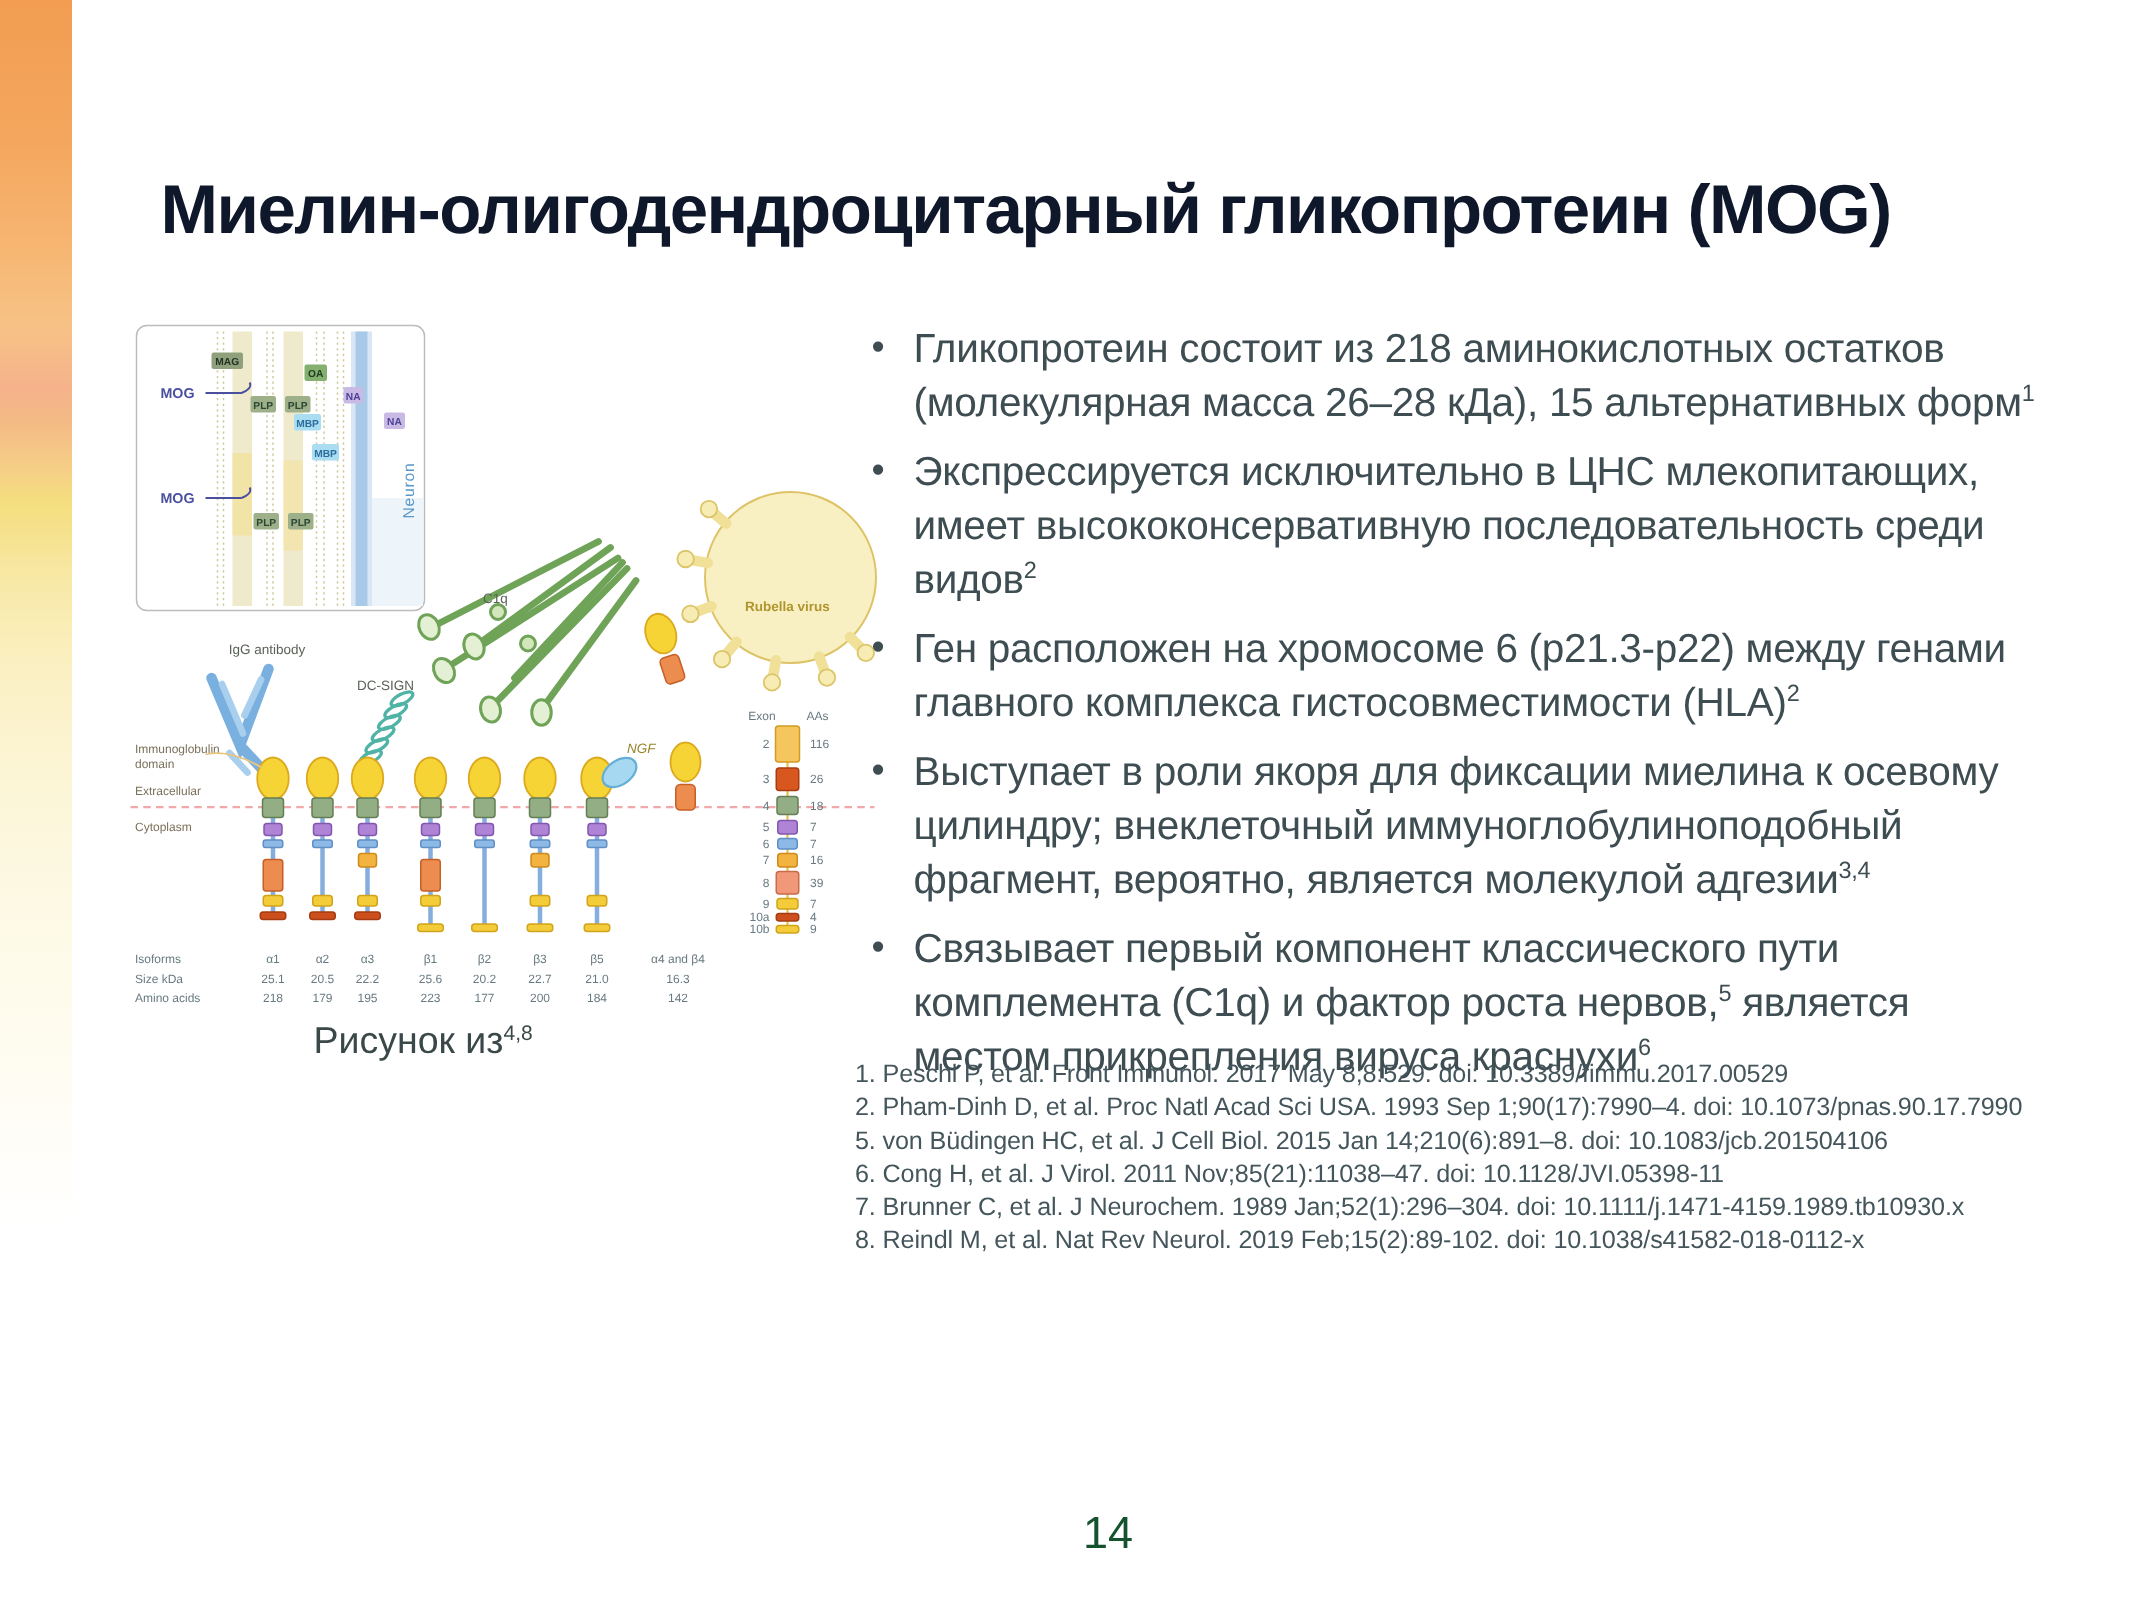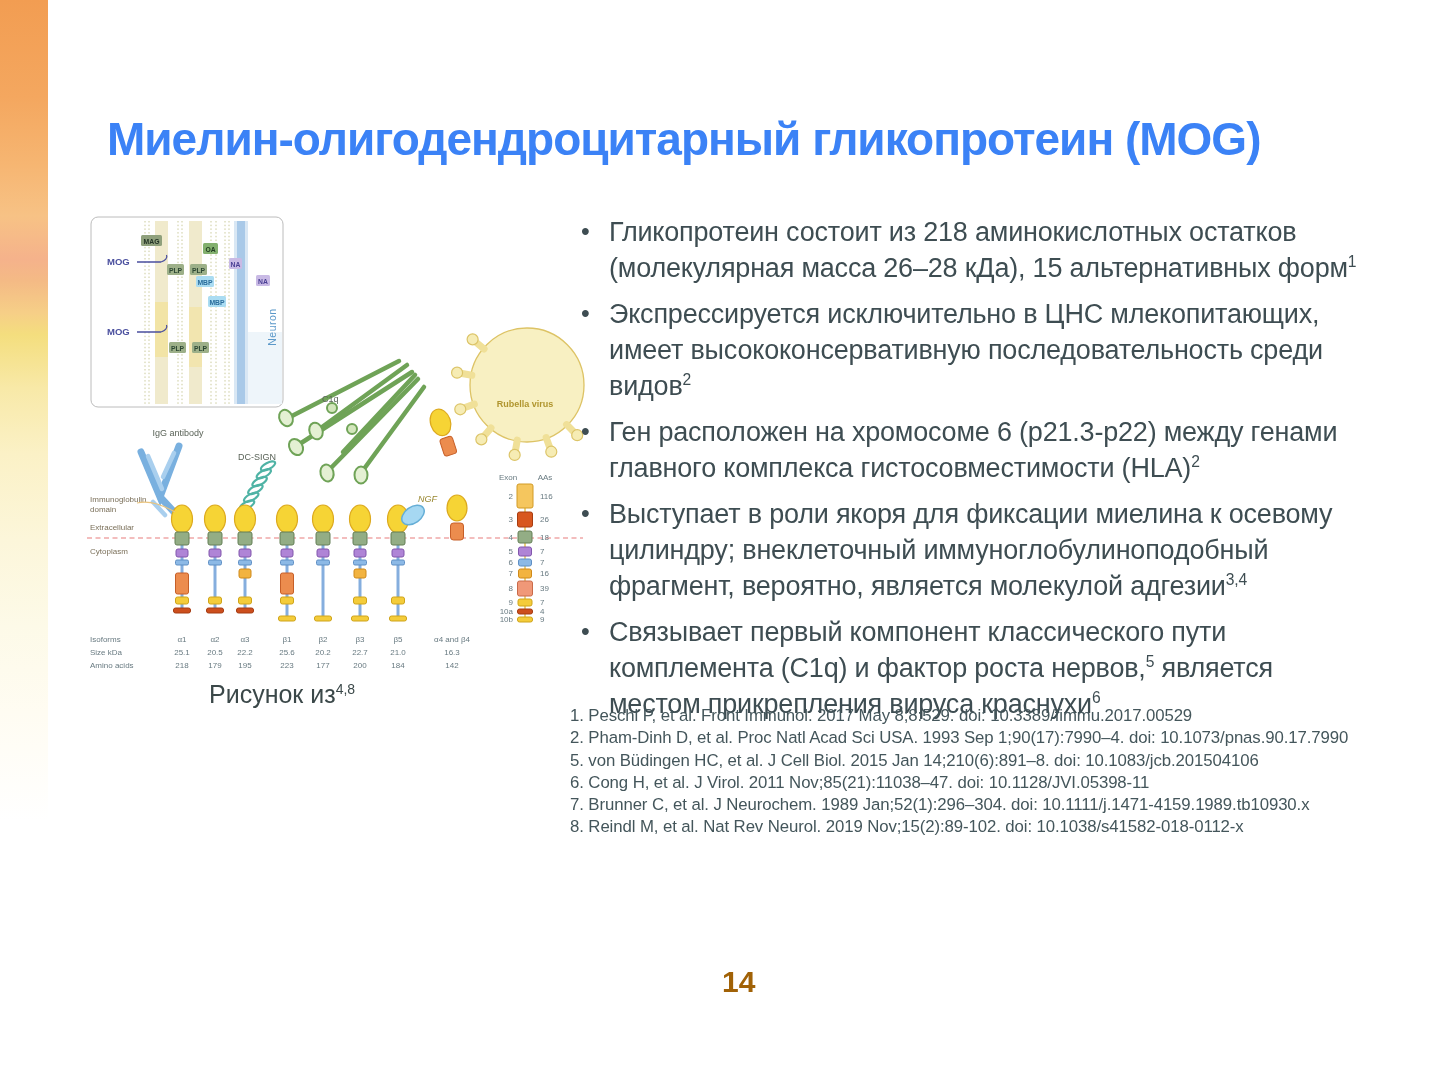--- a/index.html
+++ b/index.html
@@ -1,30 +1,30 @@
 <!DOCTYPE html>
 <html><head>
 <meta charset="utf-8">
 <style>
   *{margin:0;padding:0;box-sizing:border-box}
   html,body{width:1434px;height:1080px;background:#ffffff;font-family:"Liberation Sans",sans-serif;position:relative;overflow:hidden}
   .stripe{position:absolute;left:0;top:0;width:48px;height:1080px;
     background:linear-gradient(180deg,#f29d52 0%,#f4a75f 9%,#f6b571 15%,#f7c285 20%,#f5b28b 24%,#f4ba85 26%,#f6cf87 29%,#f4de7e 31%,#f8e9a8 36%,#fbf1c6 42%,#fcf6da 50%,#fdfae8 58%,#fffcf2 66%,#ffffff 76%)}
-  .title{position:absolute;left:107px;top:112px;font-size:46px;font-weight:700;color:#3b82f6;letter-spacing:-1px;white-space:nowrap}
+  .title{position:absolute;left:107px;top:112px;font-size:46px;font-weight:700;color:#0f172a;letter-spacing:-1px;white-space:nowrap}
   .figure{position:absolute;left:85px;top:212px;width:510px;height:500px}
   .figure svg{position:absolute;left:0;top:0}
   .caption{position:absolute;left:124px;top:468px;font-size:25px;color:#3b4849}
   .caption sup{font-size:14px;vertical-align:super}
   .bullets{position:absolute;left:578px;top:214px;width:860px;list-style:none}
   .bullets li{position:relative;padding-left:31px;margin-bottom:10px;font-size:27px;line-height:36px;
     color:#3e4d52;letter-spacing:-0.2px;white-space:pre-wrap}
   .bullets li::before{content:"\2022";position:absolute;left:3px;top:-1px;font-size:25px;color:#3e4d52}
   .bullets sup{font-size:0.58em;line-height:0;vertical-align:super}
   .refs{position:absolute;left:570px;top:705px;width:860px;list-style:none;font-size:16.8px;line-height:22.3px;color:#44565b;letter-spacing:-0.1px}
-  .pagenum{position:absolute;left:722px;top:965px;font-size:30px;font-weight:700;color:#a16207}
+  .pagenum{position:absolute;left:722px;top:1006px;font-size:30px;font-weight:400;color:#14532d}
   
   text{font-family:"Liberation Sans",sans-serif}
   .tagtext{font-size:6.8px;font-weight:bold}
   .moglbl{font-size:9.5px;font-weight:bold;fill:#4a4f9e}
   .neuronlbl{font-size:10.5px;fill:#5b98c9;letter-spacing:0.5px}
   .figlbl{font-size:9px;fill:#5a6358}
   .figsm{font-size:8px;fill:#687a81}
   .figsm2{font-size:8px;fill:#7b705a}
   .goldlbl{font-size:9px;font-weight:bold;fill:#b0952e}
   .ngflbl{font-size:9px;fill:#98862e;font-style:italic}
@@ -355,17 +355,17 @@
 комплемента (C1q) и фактор роста нервов,<sup>5</sup> является
 местом прикрепления вируса краснухи<sup>6</sup></li>
     </ul>
 
   <ol class="refs" id="refs">
       <li>1. Peschl P, et al. Front Immunol. 2017 May 8;8:529. doi: 10.3389/fimmu.2017.00529</li>
       <li>2. Pham-Dinh D, et al. Proc Natl Acad Sci USA. 1993 Sep 1;90(17):7990–4. doi: 10.1073/pnas.90.17.7990</li>
       <li>5. von Büdingen HC, et al. J Cell Biol. 2015 Jan 14;210(6):891–8. doi: 10.1083/jcb.201504106</li>
       <li>6. Cong H, et al. J Virol. 2011 Nov;85(21):11038–47. doi: 10.1128/JVI.05398-11</li>
       <li>7. Brunner C, et al. J Neurochem. 1989 Jan;52(1):296–304. doi: 10.1111/j.1471-4159.1989.tb10930.x</li>
-      <li>8. Reindl M, et al. Nat Rev Neurol. 2019 Nov;15(2):89-102. doi: 10.1038/s41582-018-0112-x</li>
+      <li>8. Reindl M, et al. Nat Rev Neurol. 2019 Feb;15(2):89-102. doi: 10.1038/s41582-018-0112-x</li>
     </ol>
 
   <div class="pagenum">14</div>
 </div>
 
 </body></html>

